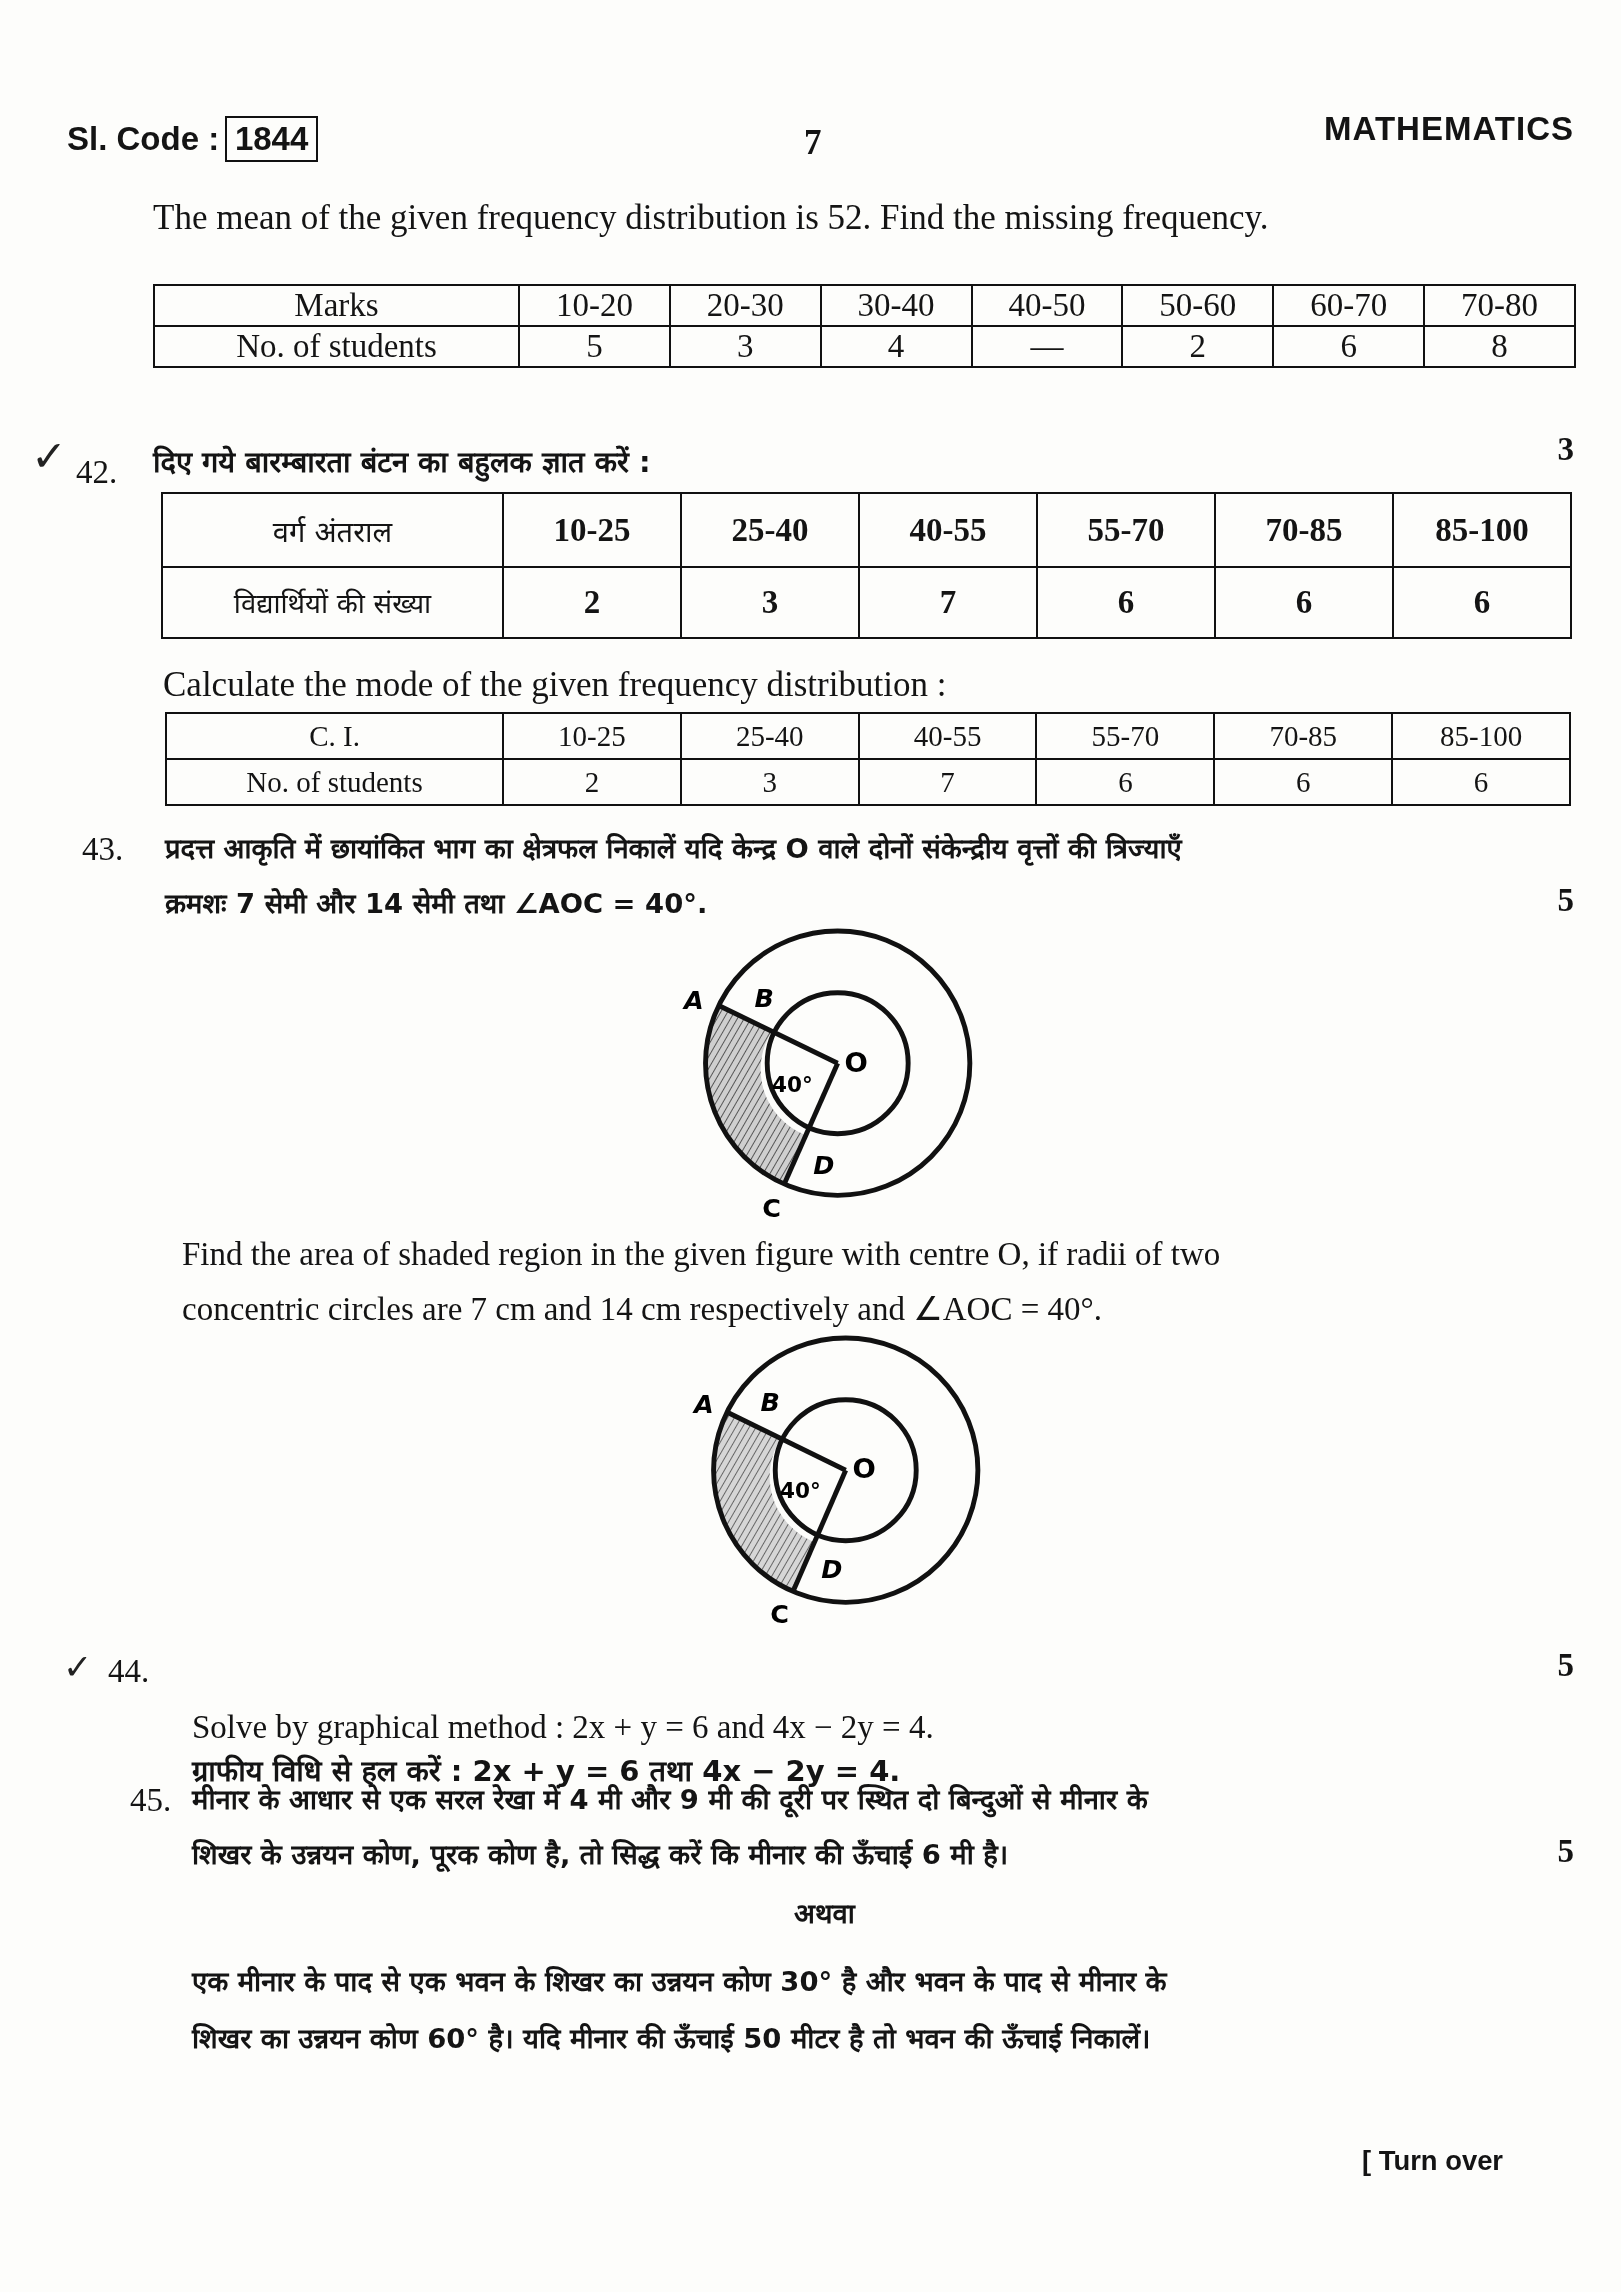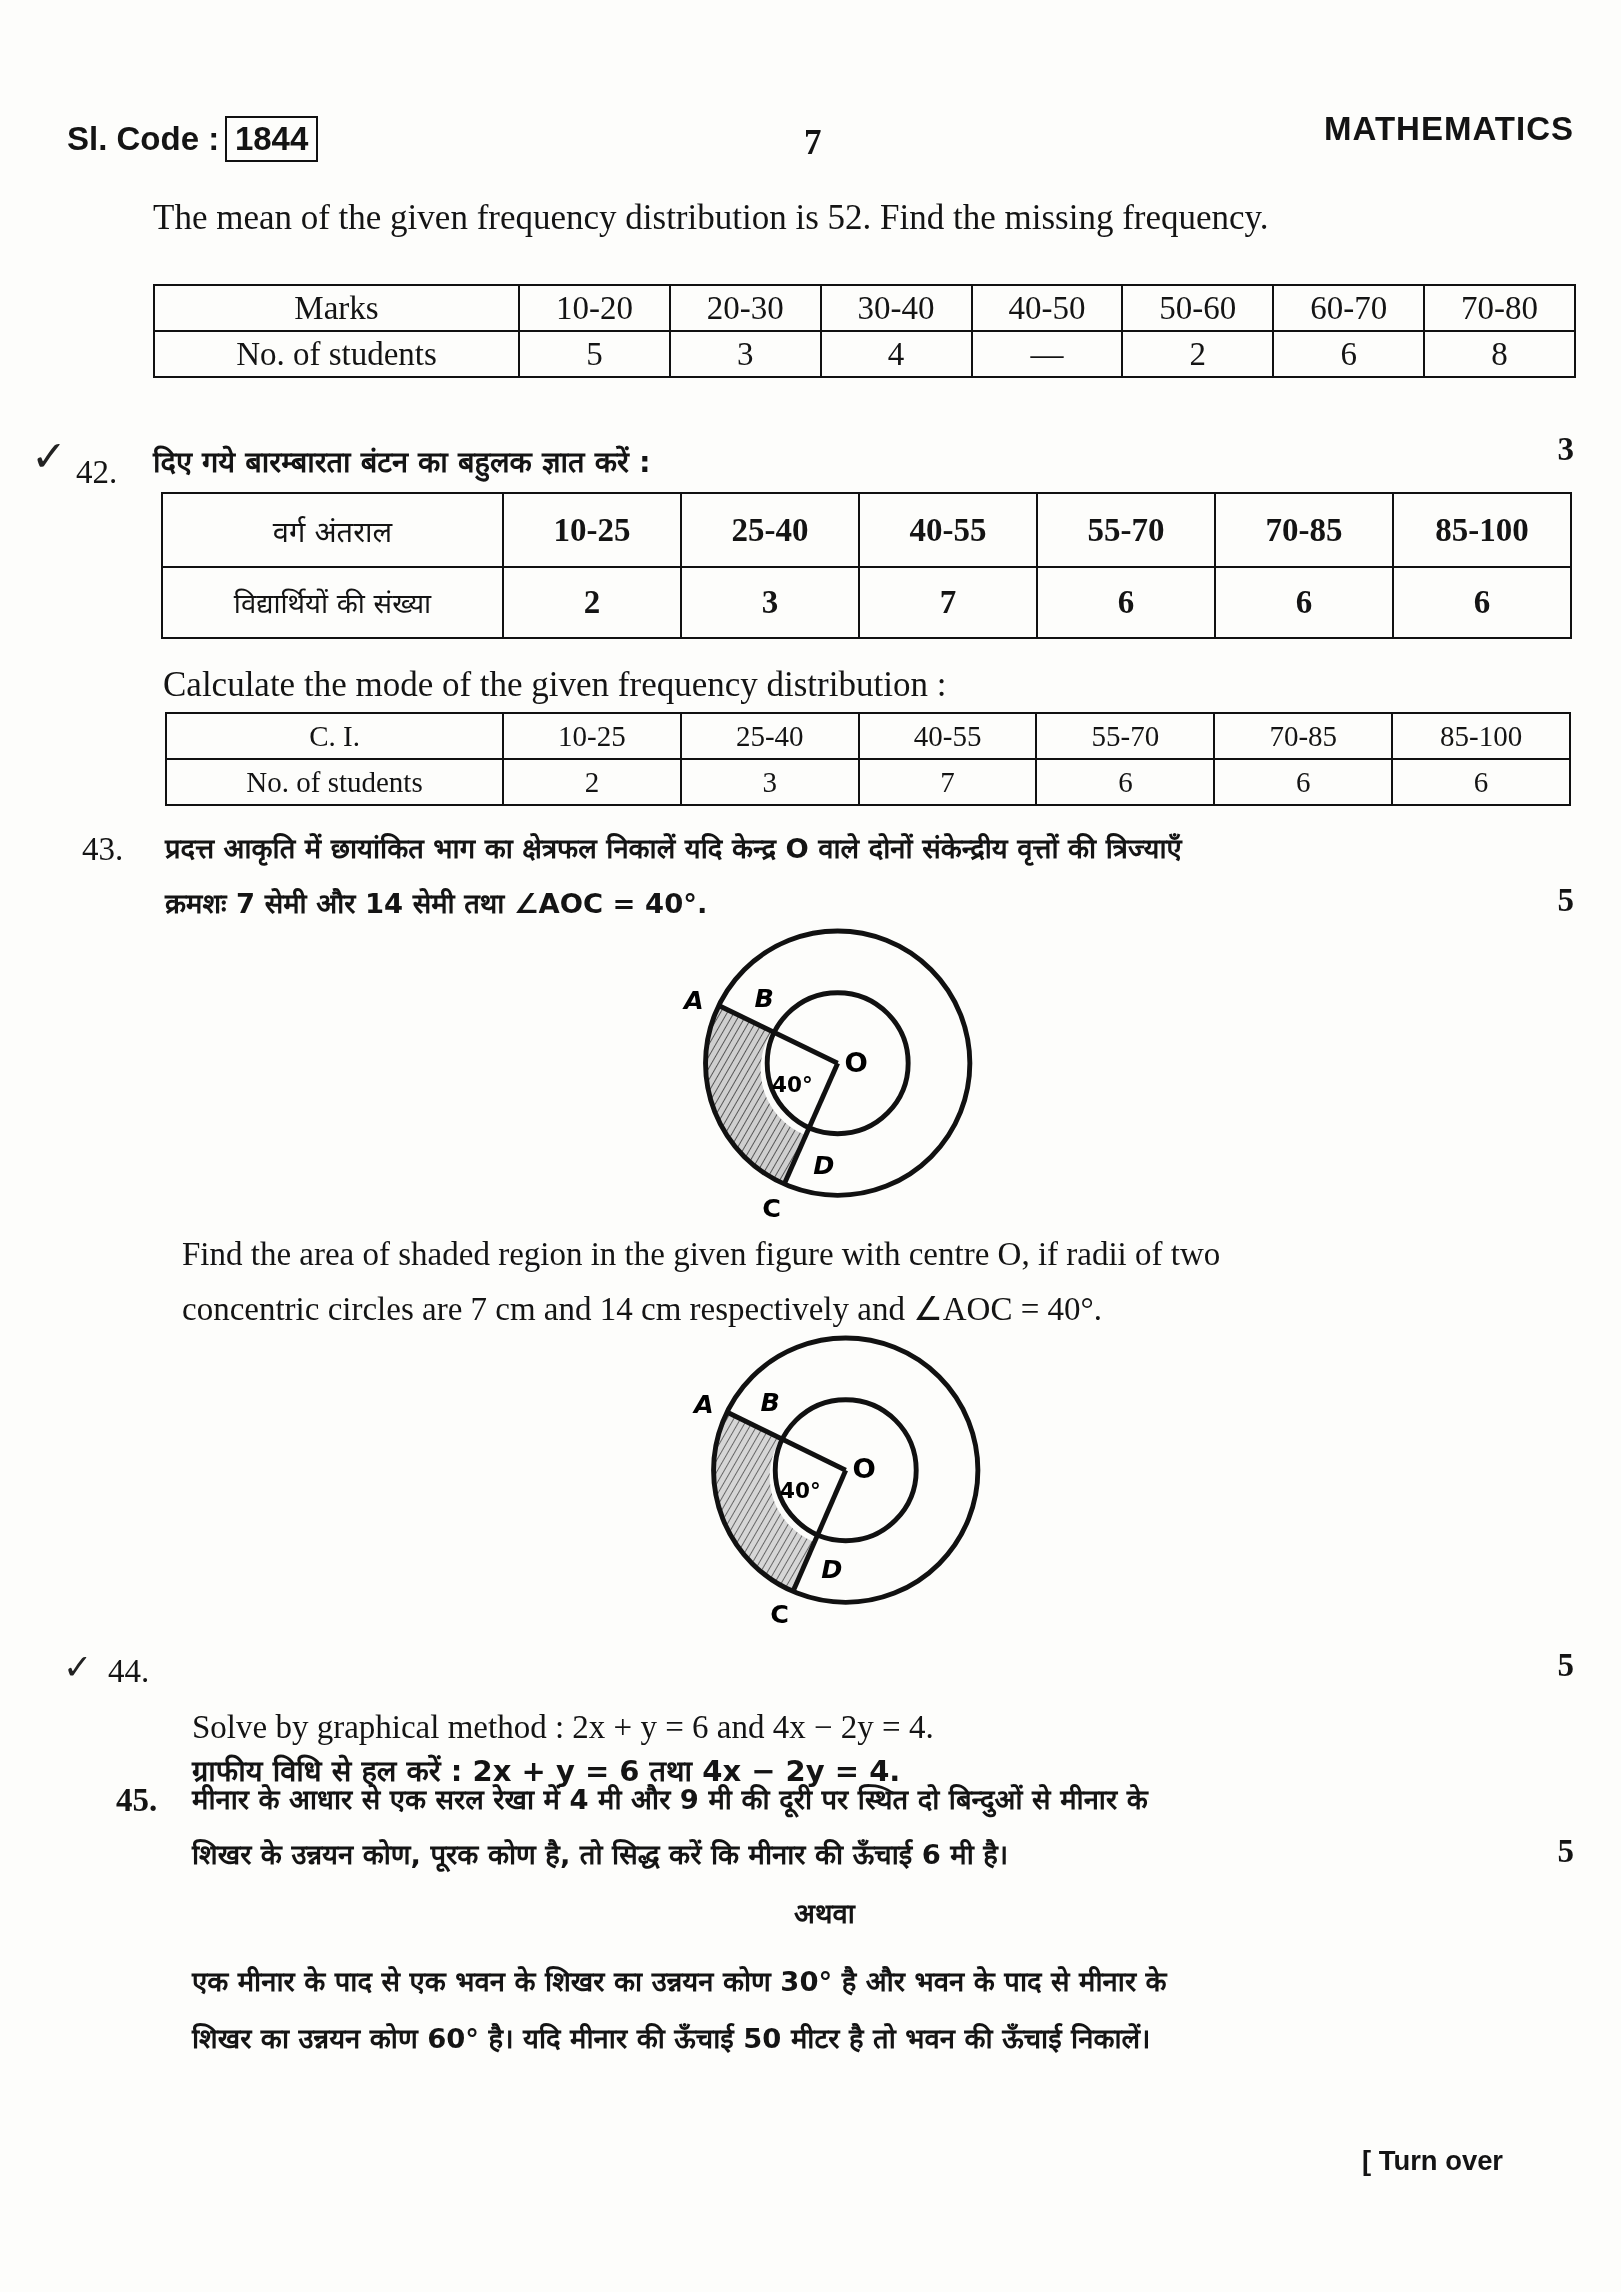--- a/index.html
+++ b/index.html
@@ -26,21 +26,21 @@
 <body>
 
 <div class="abs hdr-code">
   <span>Sl. Code :</span><span class="box">1844</span>
 </div>
 <div class="abs hdr-page">7</div>
 <div class="abs hdr-subject">MATHEMATICS</div>
 
 <div class="abs para" style="left:153px; top:192px; width:1421px; text-align:justify;">The mean of the given frequency distribution is 52. Find the missing frequency.</div>
 
-<table class="freq" style="left:153px; top:284px; width:1423px; height:94px;">
+<table class="freq" style="left:153px; top:284px; width:1423px; height:84px;">
   <colgroup>
       <col style="width:365px">
       <col>
       <col>
       <col>
       <col>
       <col>
       <col>
       <col>
     </colgroup>
@@ -186,21 +186,21 @@
   <text x="126" y="296" font-family="DejaVu Sans, sans-serif" font-weight="bold" font-size="26">C</text>
   <text x="136" y="168" font-family="DejaVu Sans, sans-serif" font-weight="bold" font-size="22">40°</text>
 </svg>
 
 <div class="abs tick" style="left:63px; top:1647px; font-size:35px;">✓</div>
 <div class="abs q-num" style="left:108px; top:1653px;">44.</div>
 <div class="abs hindi" style="left:192px; top:1750px; font-size:29px;">ग्राफीय विधि से हल करें :  2x + y = 6 तथा 4x − 2y = 4.</div>
 <div class="abs marks" style="top:1647px;">5</div>
 <div class="abs para" style="left:192px; top:1702px; font-size:33px;">Solve by graphical method : 2x + y = 6 and 4x − 2y = 4.</div>
 
-<div class="abs q-num" style="left:116px; top:1782px;font-weight:bold;">45.</div>
+<div class="abs q-num" style="left:130px; top:1782px;">45.</div>
 <div class="abs hindi" style="left:192px; top:1780px; width:1382px; white-space:nowrap; font-size:27.4px;">मीनार के आधार से एक सरल रेखा में 4 मी और 9 मी की दूरी पर स्थित दो बिन्दुओं से मीनार के</div>
 <div class="abs hindi" style="left:192px; top:1835px; font-size:27.4px;">शिखर के उन्नयन कोण, पूरक कोण है, तो सिद्ध करें कि मीनार की ऊँचाई 6 मी है।</div>
 <div class="abs marks" style="top:1833px;">5</div>
 <div class="abs hindi" style="left:794px; top:1894px; font-size:27.4px;">अथवा</div>
 <div class="abs hindi" style="left:192px; top:1962px; width:1382px; white-space:nowrap; font-size:27.4px;">एक मीनार के पाद से एक भवन के शिखर का उन्नयन कोण 30° है और भवन के पाद से मीनार के</div>
 <div class="abs hindi" style="left:192px; top:2019px; font-size:27.4px;">शिखर का उन्नयन कोण 60° है। यदि मीनार की ऊँचाई 50 मीटर है तो भवन की ऊँचाई निकालें।</div>
 
 <div class="abs" style="left:1362px; top:2145px; font-family:'Liberation Sans', sans-serif; font-weight:bold; font-size:27.4px;">[ Turn over</div>
 
 

